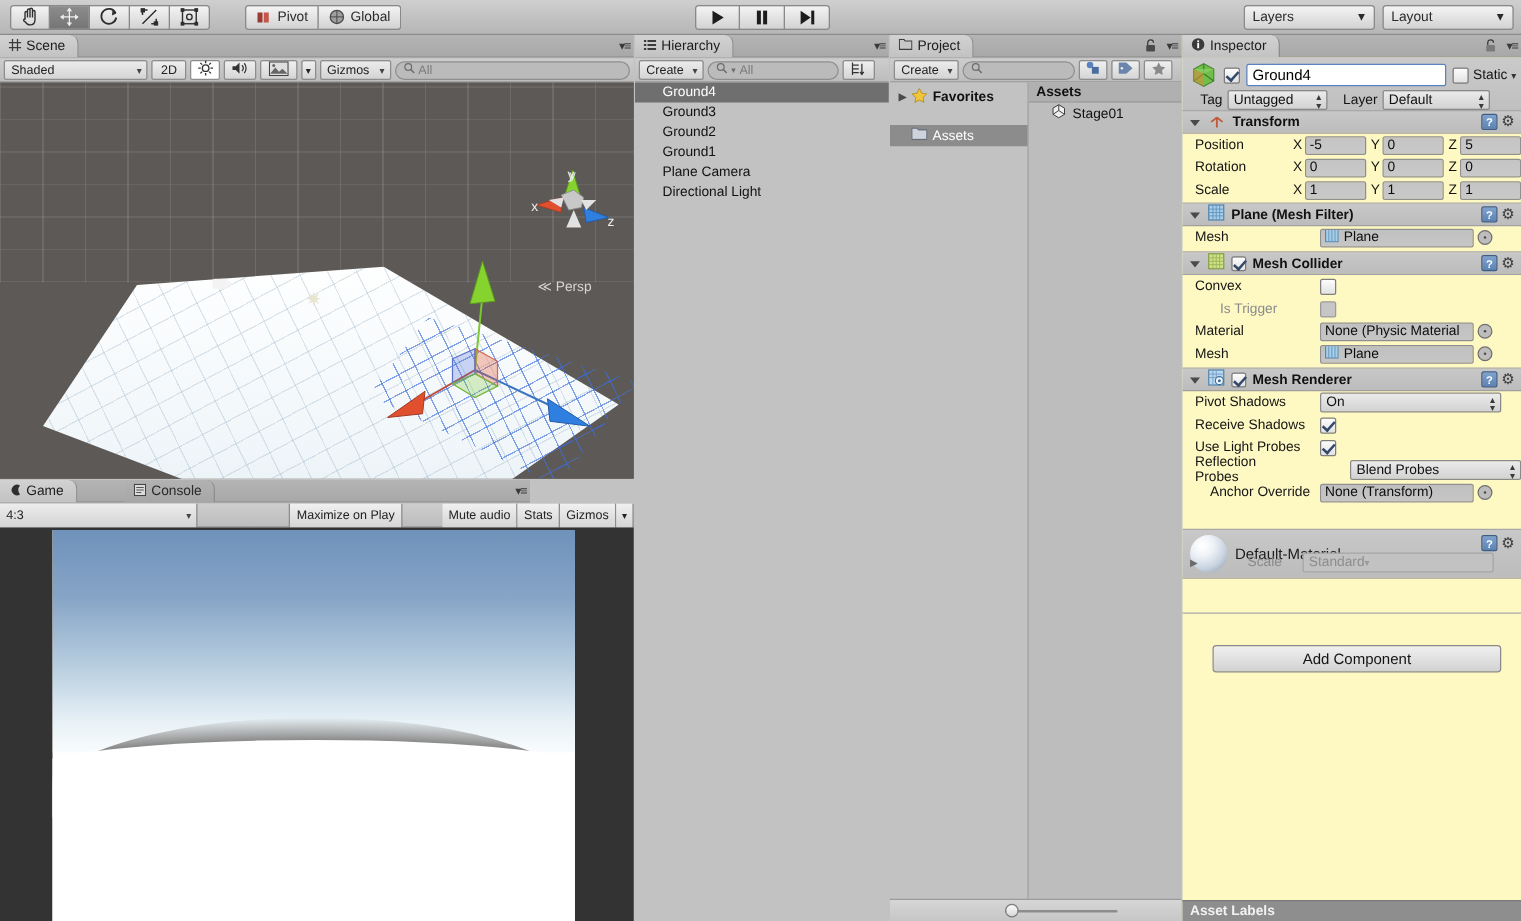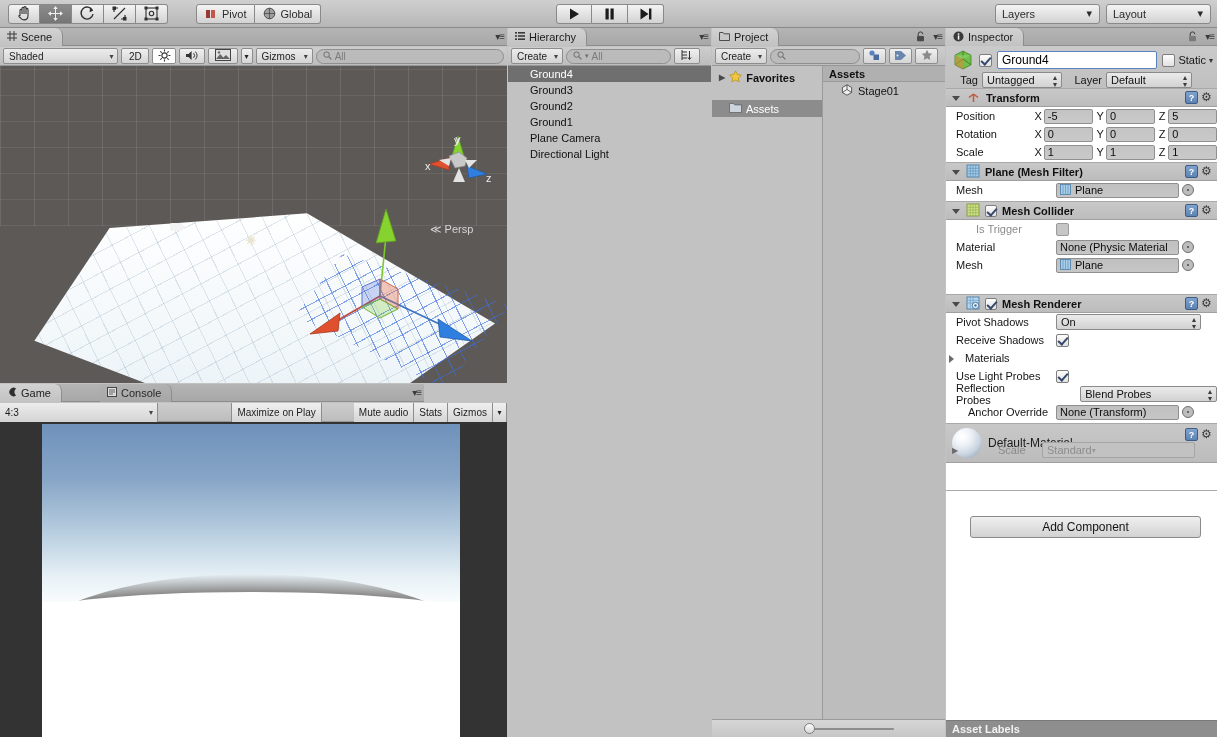--- a/index.html
+++ b/index.html
@@ -207,21 +207,21 @@
   .proj-footer {
     position: absolute; left: 0; bottom: 0; width: 233px; height: 18px;
     background: linear-gradient(#d6d6d6,#c6c6c6); border-top: 1px solid #9a9a9a;
     display: flex; align-items: center; justify-content: center;
   }
   .zoom-slider { width: 90px; height: 12px; position: relative; margin-left: 40px; }
   .zoom-track { position:absolute; left:0; top:5px; width:90px; height:2px; background:#8d8d8d; border-radius:1px; }
   .zoom-knob { position:absolute; left:0px; top:0px; width:11px; height:11px; border-radius:50%; background:linear-gradient(#fcfcfc,#d8d8d8); border:1px solid #7d7d7d; cursor:pointer; }
 
   
-  #inspector-panel { left: 946px; top: 28px; width: 271px; height: 709px; background: #ffffff; }
+  #inspector-panel { left: 946px; top: 28px; width: 271px; height: 709px; background: #fef9c3; }
   .insp-head {
     position: absolute; left: 0; top: 18px; width: 271px; height: 49px;
     background: linear-gradient(#cacaca,#bebebe); border-bottom: 1px solid #9b9b9b;
   }
   .insp-row1 { display: flex; align-items: center; height: 25px; padding: 3px 4px 0 6px; gap: 5px; }
   .go-icon { width: 22px; height: 22px; position: relative; }
   .cb {
     width: 13px; height: 13px; background: linear-gradient(#fdfdfd,#e2e2e2);
     border: 1px solid #7e7e7e; border-radius: 2px; position: relative; cursor: pointer; flex: none;
   }
@@ -926,20 +926,24 @@
             </svg>
         </span>
         <span class="cb checked" style="width:12px;height:12px;"></span>
         <span class="comp-title">Mesh Collider</span>
         <span class="comp-icons">
           <span class="help-ic">?</span>
           <span class="gear-ic">⚙</span>
         </span>
       </div>
       <div class="prow">
+        <span class="plabel">Convex</span>
+        <span class="cb"></span>
+      </div>
+      <div class="prow">
         <span class="plabel ind dis">Is Trigger</span>
         <span class="cb dim"></span>
       </div>
       <div class="prow">
         <span class="plabel">Material</span>
         <span class="objf" style="width:123px;">
           <span>None (Physic Material</span>
         </span>
         <span class="objdot" style="margin-left:3px;"></span>
       </div>
@@ -981,26 +985,20 @@
         <span class="popup" style="width:145px;">
           <span>On</span>
           <span class="updown">▴<br>▾</span>
         </span>
       </div>
       <div class="prow">
         <span class="plabel">Receive Shadows</span>
         <span class="cb checked"></span>
       </div>
       <div class="prow">
-        <span style="width:9px;height:9px;position:relative;margin-left:-7px;">
-          <span style="position:absolute;left:0;top:1px;border-left:5px solid #6a6a6a;border-top:4px solid transparent;border-bottom:4px solid transparent;"></span>
-        </span>
-        <span class="plabel" style="margin-left:7px;">Materials</span>
-      </div>
-      <div class="prow">
         <span class="plabel">Use Light Probes</span>
         <span class="cb checked"></span>
       </div>
       <div class="prow">
         <span class="plabel">Reflection Probes</span>
         <span class="popup" style="width:173px;margin-left:48px;">
           <span>Blend Probes</span>
           <span class="updown">▴<br>▾</span>
         </span>
       </div>

